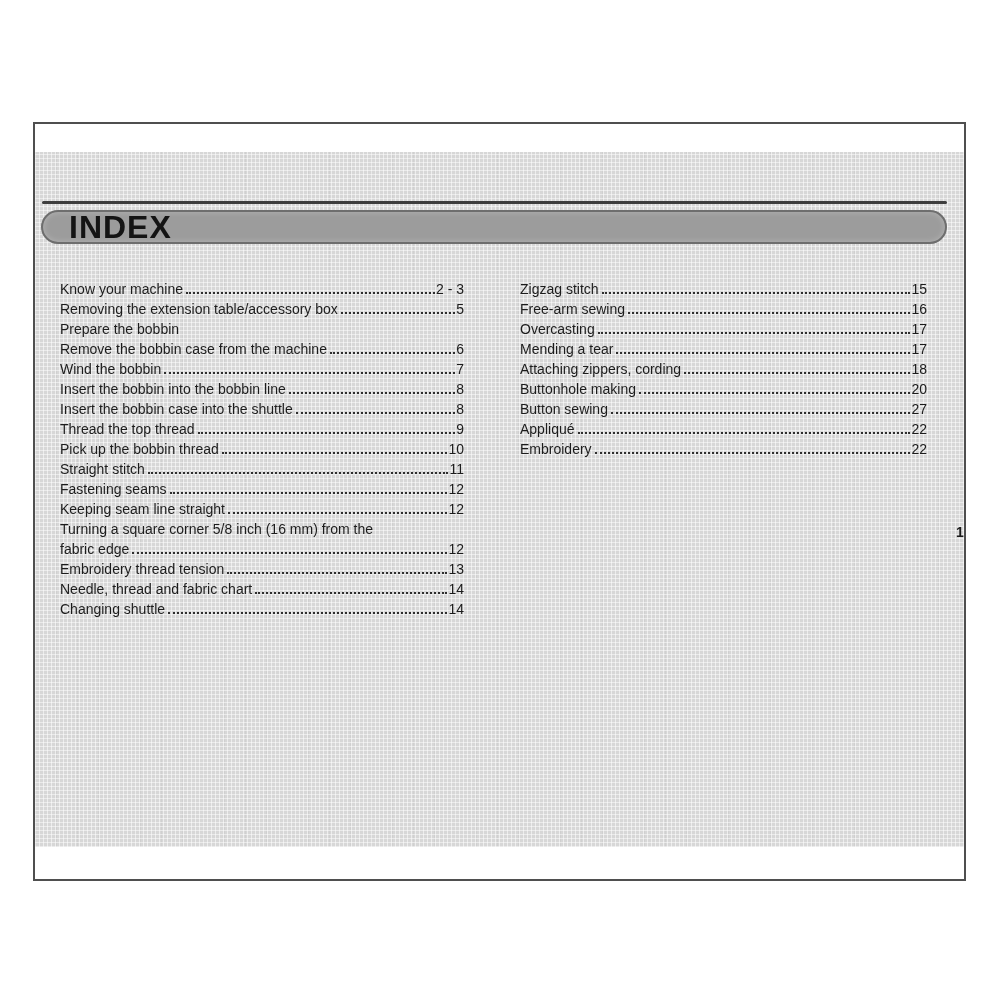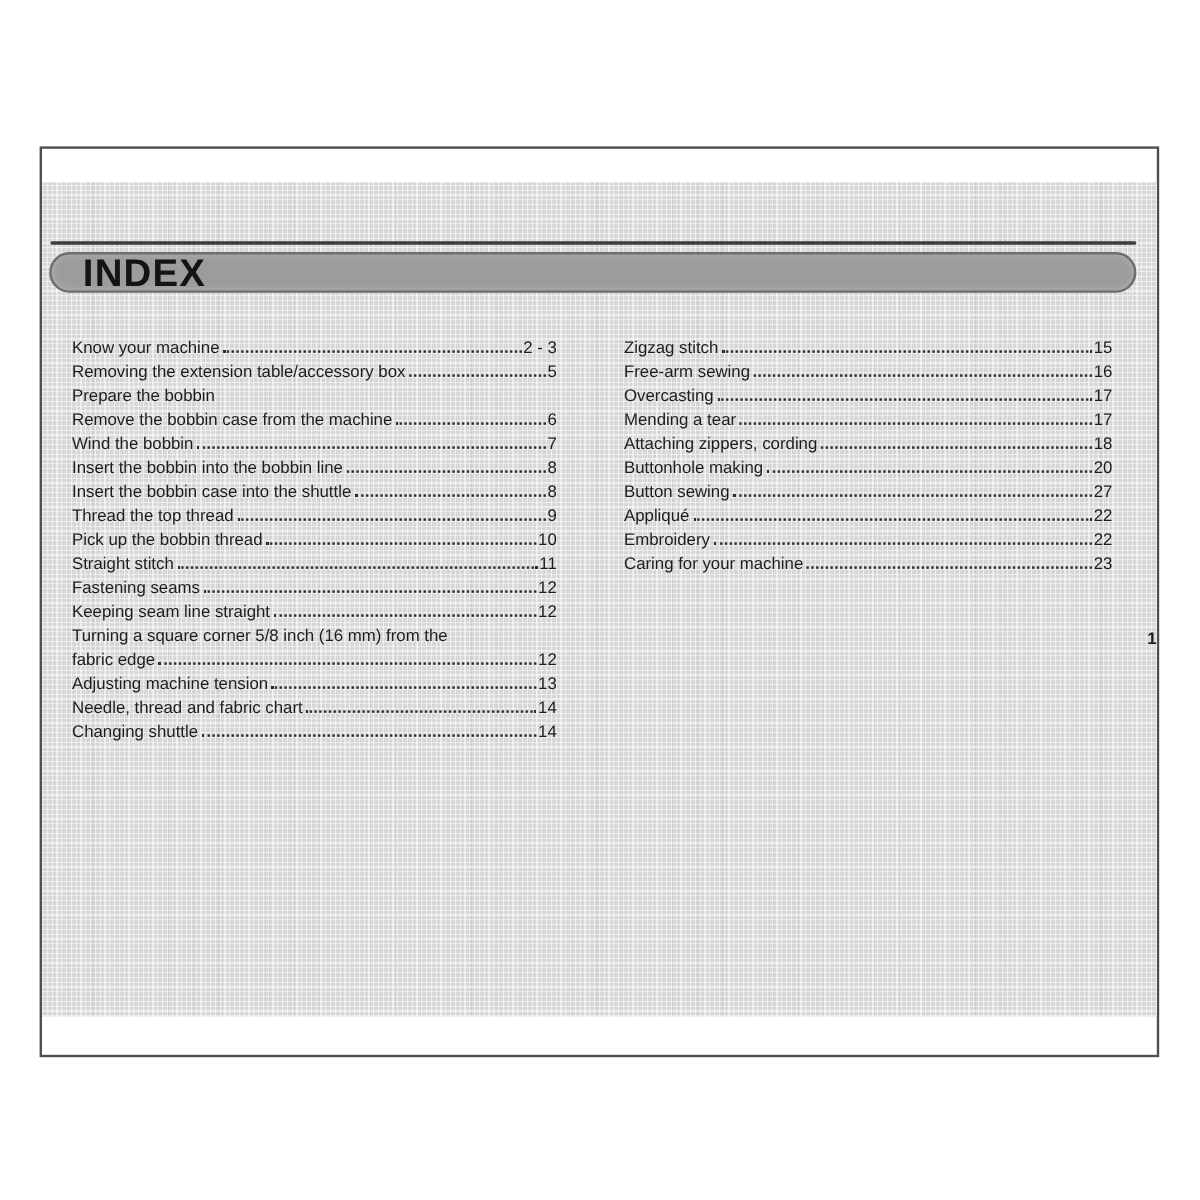--- a/index.html
+++ b/index.html
@@ -139,21 +139,21 @@
           <span class="label">Turning a square corner 5/8 inch (16 mm) from the</span>
           <span class="leader"></span>
           <span class="pg"></span>
         </div>
       <div class="row lvl1">
           <span class="label">fabric edge</span>
           <span class="leader"></span>
           <span class="pg">12</span>
         </div>
       <div class="row lvl1">
-          <span class="label">Adjusting machine tension</span>
+          <span class="label">Embroidery thread tension</span>
           <span class="leader"></span>
           <span class="pg">13</span>
         </div>
       <div class="row lvl1">
           <span class="label">Needle, thread and fabric chart</span>
           <span class="leader"></span>
           <span class="pg">14</span>
         </div>
       <div class="row lvl1">
           <span class="label">Changing shuttle</span>
@@ -200,24 +200,19 @@
         </div>
       <div class="row">
           <span class="label">Appliqué</span>
           <span class="leader"></span>
           <span class="pg">22</span>
         </div>
       <div class="row">
           <span class="label">Embroidery</span>
           <span class="leader"></span>
           <span class="pg">22</span>
-        </div>
-      <div class="row">
-          <span class="label">Caring for your machine</span>
-          <span class="leader"></span>
-          <span class="pg">23</span>
         </div>
     </div>
 
     <div class="page-number">1</div>
 
   </div>
 </div>
 
 </body></html>

